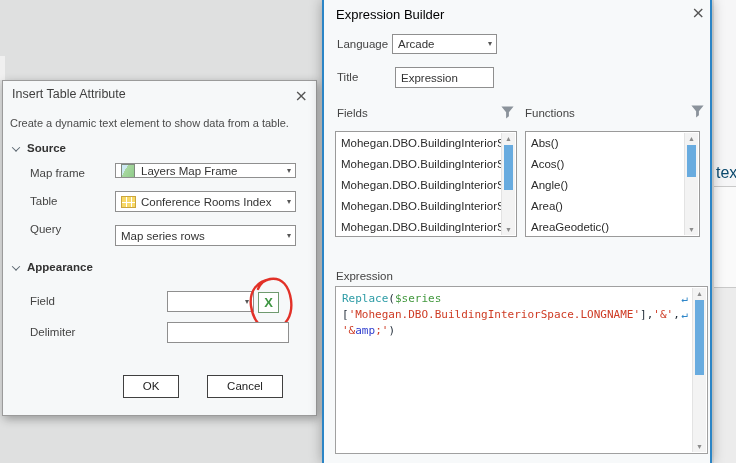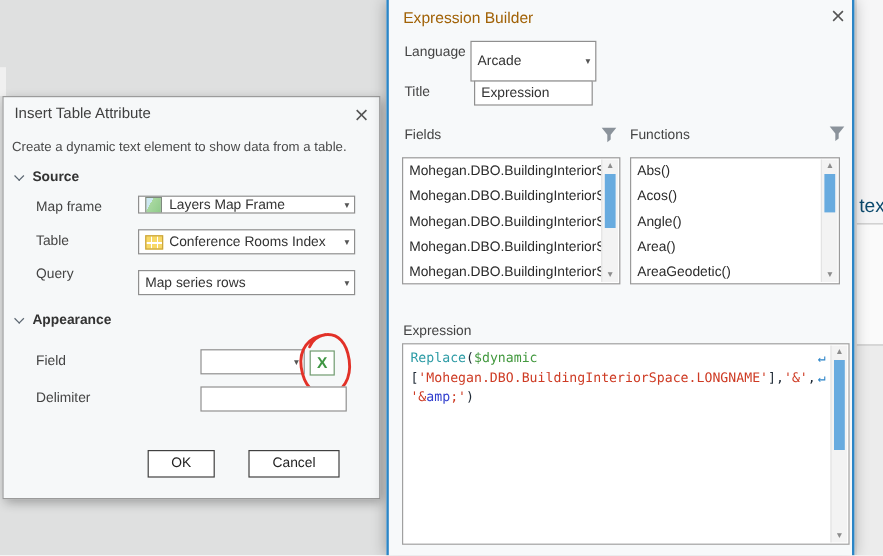--- a/index.html
+++ b/index.html
@@ -48,21 +48,21 @@
       font-size:11px;line-height:16px;white-space:pre;}
   .wrap{position:absolute;right:-16px;top:0;color:#2e86c9;font-size:11px;}
 
   
   .dlg-left{left:2px;top:80px;width:315px;height:336px;background:#f6f8f9;border:1px solid #9b9b9b;
       box-shadow:2px 3px 9px rgba(0,0,0,.32);box-sizing:border-box;padding-left:45px;}
   .dlg-right{left:322px;top:0;width:390px;height:463px;background:#f7f9fa;
       border-left:2px solid #2b85c6;border-right:2px solid #2b85c6;
       box-shadow:0 0 12px rgba(0,0,0,.30);box-sizing:border-box;}
   .dlg-title{font-size:12.5px;color:#3f3f3f;white-space:nowrap;}
-  .dlg-title-blue{font-size:13px;color:#a16207;white-space:nowrap;}
+  .dlg-title-blue{font-size:13px;color:#000000;white-space:nowrap;}
 
   
   .icon-mapframe{width:14px;height:14px;border:1px solid #7e8a7e;box-sizing:border-box;margin-right:6px;flex:0 0 auto;
       background:linear-gradient(120deg,#cde9f2 0%,#cde9f2 32%,#a8d8a0 32%,#8fcb8a 100%);}
   .icon-table{width:15px;height:12px;border:1px solid #caa53f;box-sizing:border-box;margin-right:5px;flex:0 0 auto;
       background-color:#f8d967;
       background-image:linear-gradient(to right,transparent 4px,#fff 4px,#fff 5px,transparent 5px,transparent 9px,#fff 9px,#fff 10px,transparent 10px),
                        linear-gradient(to bottom,transparent 5px,#fff 5px,#fff 6px,transparent 6px);}
   .xbtn{background:#fff;border:1px solid #6f9a6f;color:#3f9643;font-size:13px;font-weight:bold;
       line-height:18px;text-align:center;padding:0;cursor:default;font-family:"Liberation Sans",sans-serif;}
@@ -129,21 +129,21 @@
 
     <button class="abs btn" style="left:120px;top:294px;width:56px;height:23px">OK</button>
     <button class="abs btn" style="left:204px;top:294px;width:76px;height:23px">Cancel</button>
   </div>
 
   <div class="abs dlg-right">
     <div class="abs dlg-title-blue" style="left:12px;top:7px">Expression Builder</div>
     <button class="abs closex" style="right:5px;top:6px">×</button>
 
     <div class="abs lbl" style="left:13px;top:34px">Language</div>
-    <div class="abs dd" style="left:68px;top:34px;width:105px;height:34px">
+    <div class="abs dd" style="left:68px;top:34px;width:105px;height:20px">
       <span>Arcade</span>
     </div>
 
     <div class="abs lbl" style="left:13px;top:67px">Title</div>
     <input class="abs tinput" style="left: 71px; top: 67px; width: 99px; height: 21px;" value="Expression">
 
     <div class="abs lbl" style="left:13px;top:103px">Fields</div>
     <svg class="abs funnel" style="left:176px;top:105px" viewBox="0 0 16 16">
       <path d="M1.5 1.5h13l-5 6.2v4.4l-3 2.4V7.7l-5-6.2z" fill="#8b939b"></path>
     </svg>
@@ -180,21 +180,21 @@
         <div class="sb-thumb" style="top:12px;height:32px"></div>
         <div class="sb-btn sb-down">▼</div>
       </div>
     </div>
 
 
     <div class="abs lbl" style="left:12px;top:266px">Expression</div>
 
     <div class="abs codebox" style="left:11px;top:286px;width:373px;height:168px">
       <div class="code-area">
-          <div class="code-line"><span style="color: rgb(46, 156, 166);">Replace</span><span style="color: rgb(31, 42, 54);">(</span><span style="color: rgb(67, 153, 63);">$dynamic</span><span class="wrap">↵</span></div>
+          <div class="code-line"><span style="color: rgb(46, 156, 166);">Replace</span><span style="color: rgb(31, 42, 54);">(</span><span style="color: rgb(67, 153, 63);">$series</span><span class="wrap">↵</span></div>
           <div class="code-line"><span style="color: rgb(31, 42, 54);">[</span><span style="color: rgb(206, 59, 36);">'Mohegan.DBO.BuildingInteriorSpace.LONGNAME'</span><span style="color: rgb(31, 42, 54);">],</span><span style="color: rgb(206, 59, 36);">'&amp;'</span><span style="color: rgb(31, 42, 54);">,</span><span class="wrap">↵</span></div>
           <div class="code-line"><span style="color: rgb(206, 59, 36);">'&amp;</span><span style="color: rgb(51, 64, 206);">amp</span><span style="color: rgb(206, 59, 36);">;'</span><span style="color: rgb(31, 42, 54);">)</span></div>
         </div>
       <div class="sb">
         <div class="sb-btn sb-up">▲</div>
         <div class="sb-thumb" style="top:12px;height:75px"></div>
         <div class="sb-btn sb-down">▼</div>
       </div>
     </div>
   </div>

